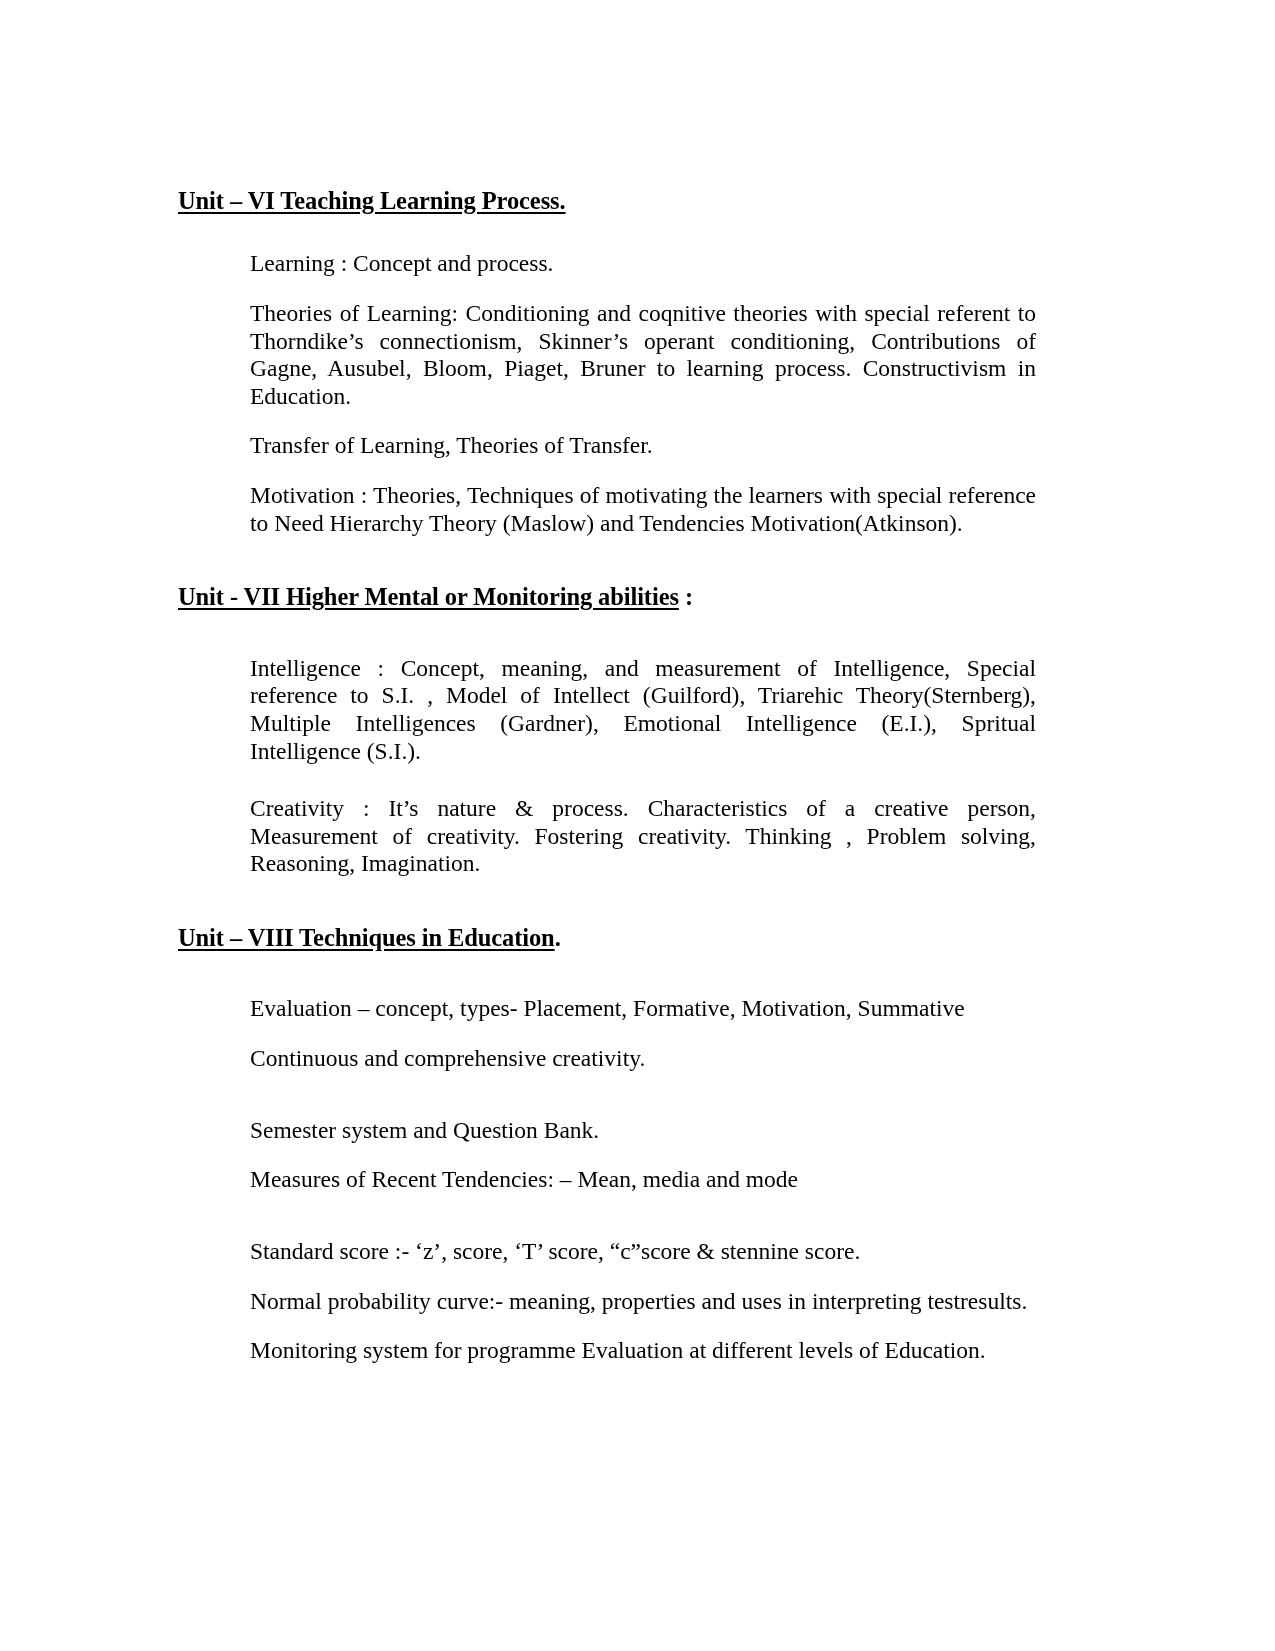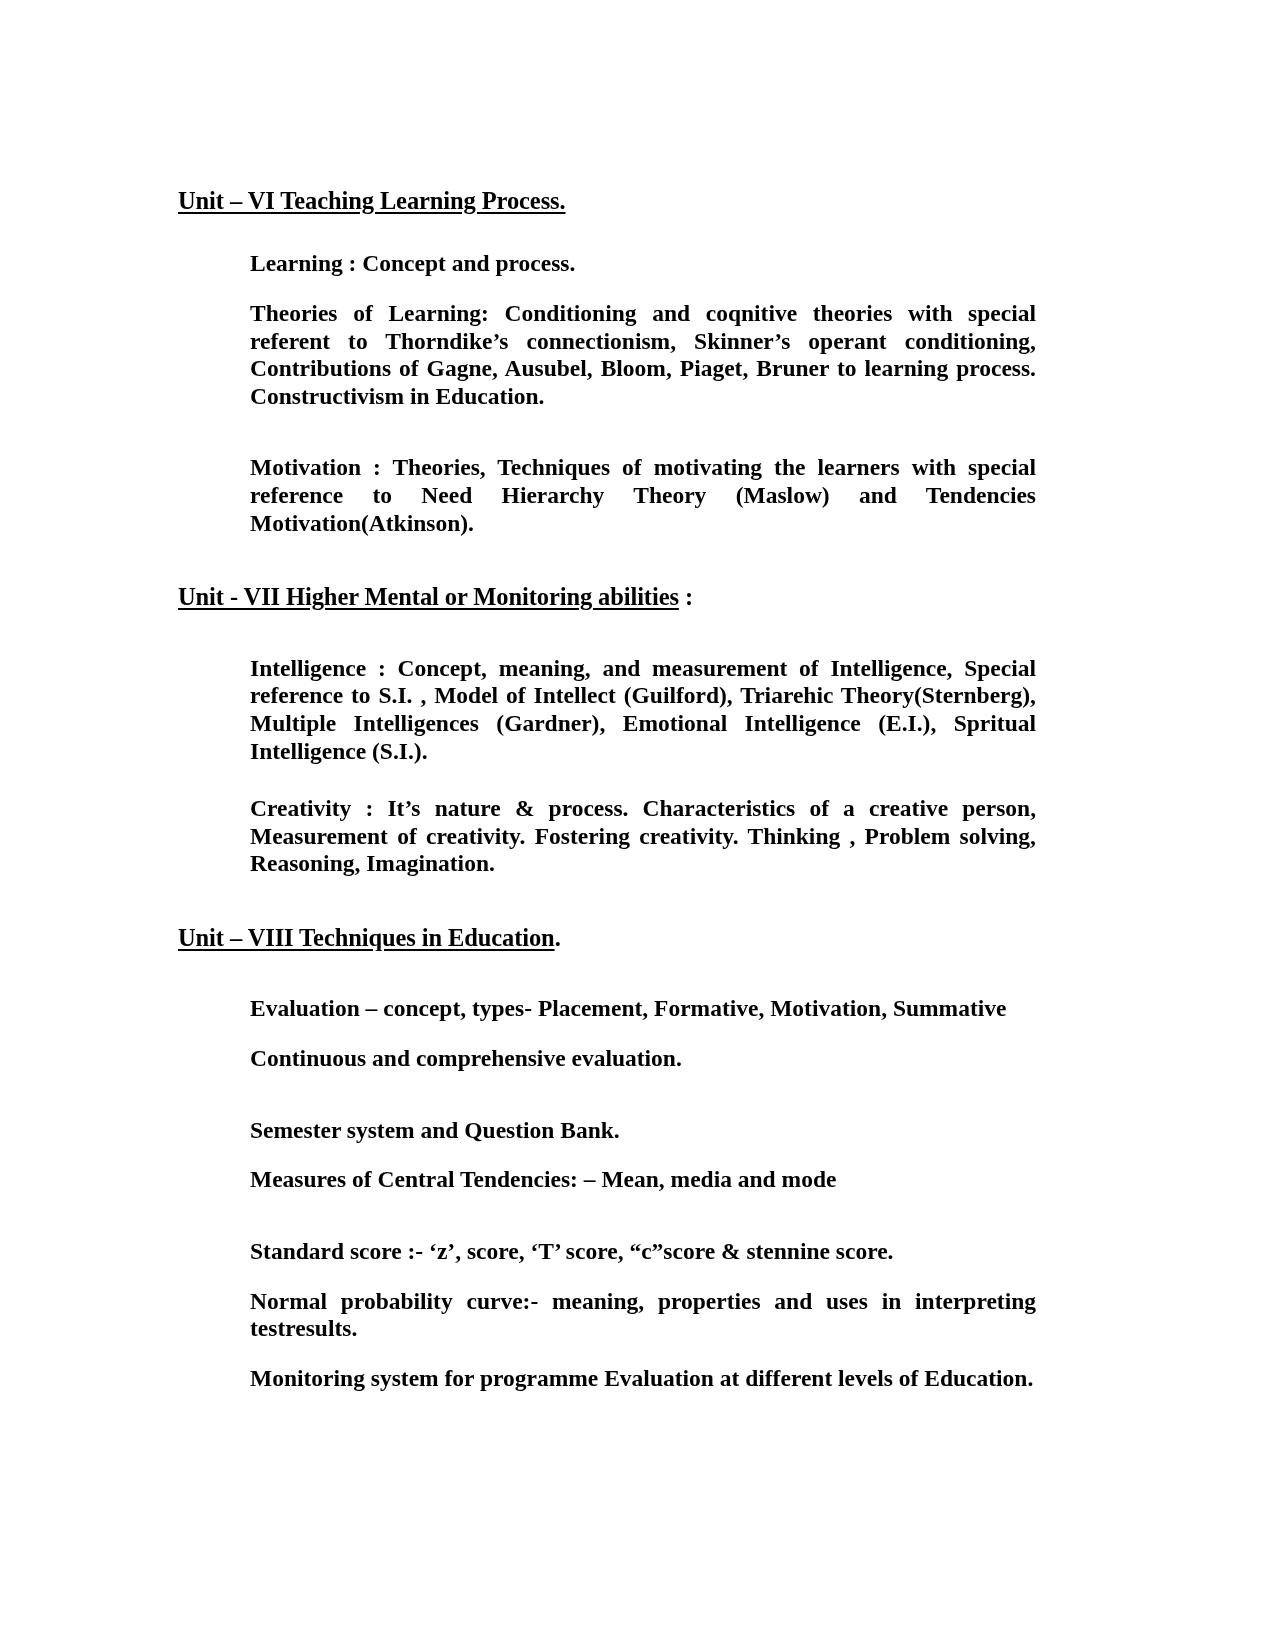--- a/index.html
+++ b/index.html
@@ -37,21 +37,20 @@
   .unit-heading .u {
     text-decoration: underline;
     text-underline-offset: 3px;
     text-decoration-thickness: 2px;
   }
   .unit-heading .tail {
     text-decoration: none;
   }
   .block {
     margin-left: 72px;
-    font-weight: bold;
   }
   .para {
     font-size: 23.5px;
     line-height: 1.175;
     text-align: justify;
     text-justify: inter-word;
     margin: 0;
     padding: 0;
     hyphens: none;
   }
@@ -70,20 +69,21 @@
   <div class="content">
 
     <h2 class="unit-heading"><span class="u">Unit – VI Teaching Learning Process.</span><span class="tail"></span></h2>
 
     <div class="block">
       <div class="gap-lg"></div>
       <p class="para single">Learning : Concept and process.</p>
       <div class="gap-md"></div>
       <p class="para">Theories of Learning: Conditioning and coqnitive theories with special referent to Thorndike’s connectionism, Skinner’s operant conditioning, Contributions of Gagne, Ausubel, Bloom, Piaget, Bruner to learning process. Constructivism in Education.</p>
       <div class="gap-md"></div>
+      <p class="para single">Transfer of Learning, Theories of Transfer.</p>
       <div class="gap-md"></div>
       <p class="para">Motivation : Theories, Techniques of motivating the learners with special reference to Need Hierarchy Theory (Maslow) and Tendencies Motivation(Atkinson).</p>
     </div>
 
     <div class="gap-xxl"></div>
 
     <h2 class="unit-heading"><span class="u">Unit - VII  Higher Mental or Monitoring abilities</span><span class="tail"> :</span></h2>
 
     <div class="block">
       <div class="gap-xl"></div>
@@ -93,26 +93,26 @@
     </div>
 
     <div class="gap-xxl"></div>
 
     <h2 class="unit-heading"><span class="u">Unit – VIII Techniques in Education</span><span class="tail">.</span></h2>
 
     <div class="block">
       <div class="gap-xl"></div>
       <p class="para single">Evaluation – concept, types- Placement, Formative, Motivation, Summative</p>
       <div class="gap-md"></div>
-      <p class="para single">Continuous and comprehensive evaluation.</p>
+      <p class="para single">Continuous and comprehensive creativity.</p>
       <div class="gap-md"></div>
       <div class="gap-md"></div>
       <p class="para single">Semester system and Question Bank.</p>
       <div class="gap-md"></div>
-      <p class="para single">Measures of Central Tendencies: – Mean, media and mode</p>
+      <p class="para single">Measures of Recent Tendencies: – Mean, media and mode</p>
       <div class="gap-md"></div>
       <div class="gap-md"></div>
       <p class="para single">Standard score :- ‘z’, score, ‘T’ score, “c”score &amp; stennine score.</p>
       <div class="gap-md"></div>
       <p class="para">Normal probability curve:- meaning, properties and uses in interpreting testresults.</p>
       <div class="gap-md"></div>
       <p class="para single">Monitoring system for programme Evaluation at different levels of Education.</p>
     </div>
 
   </div>

